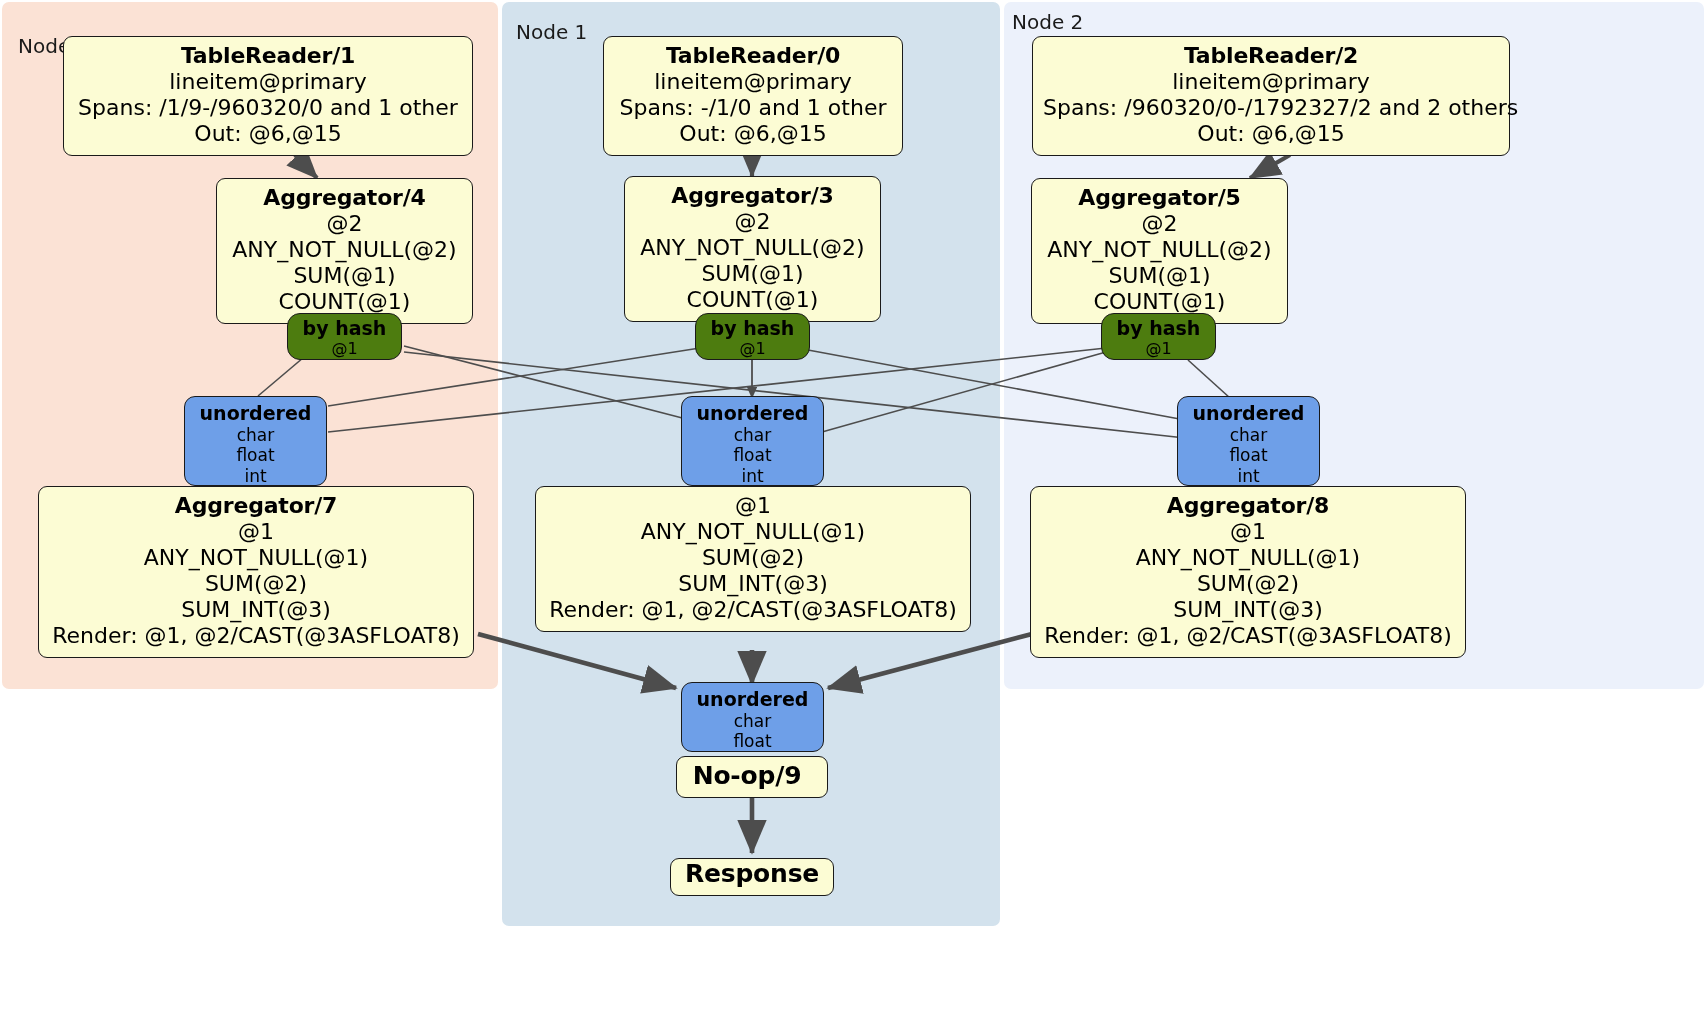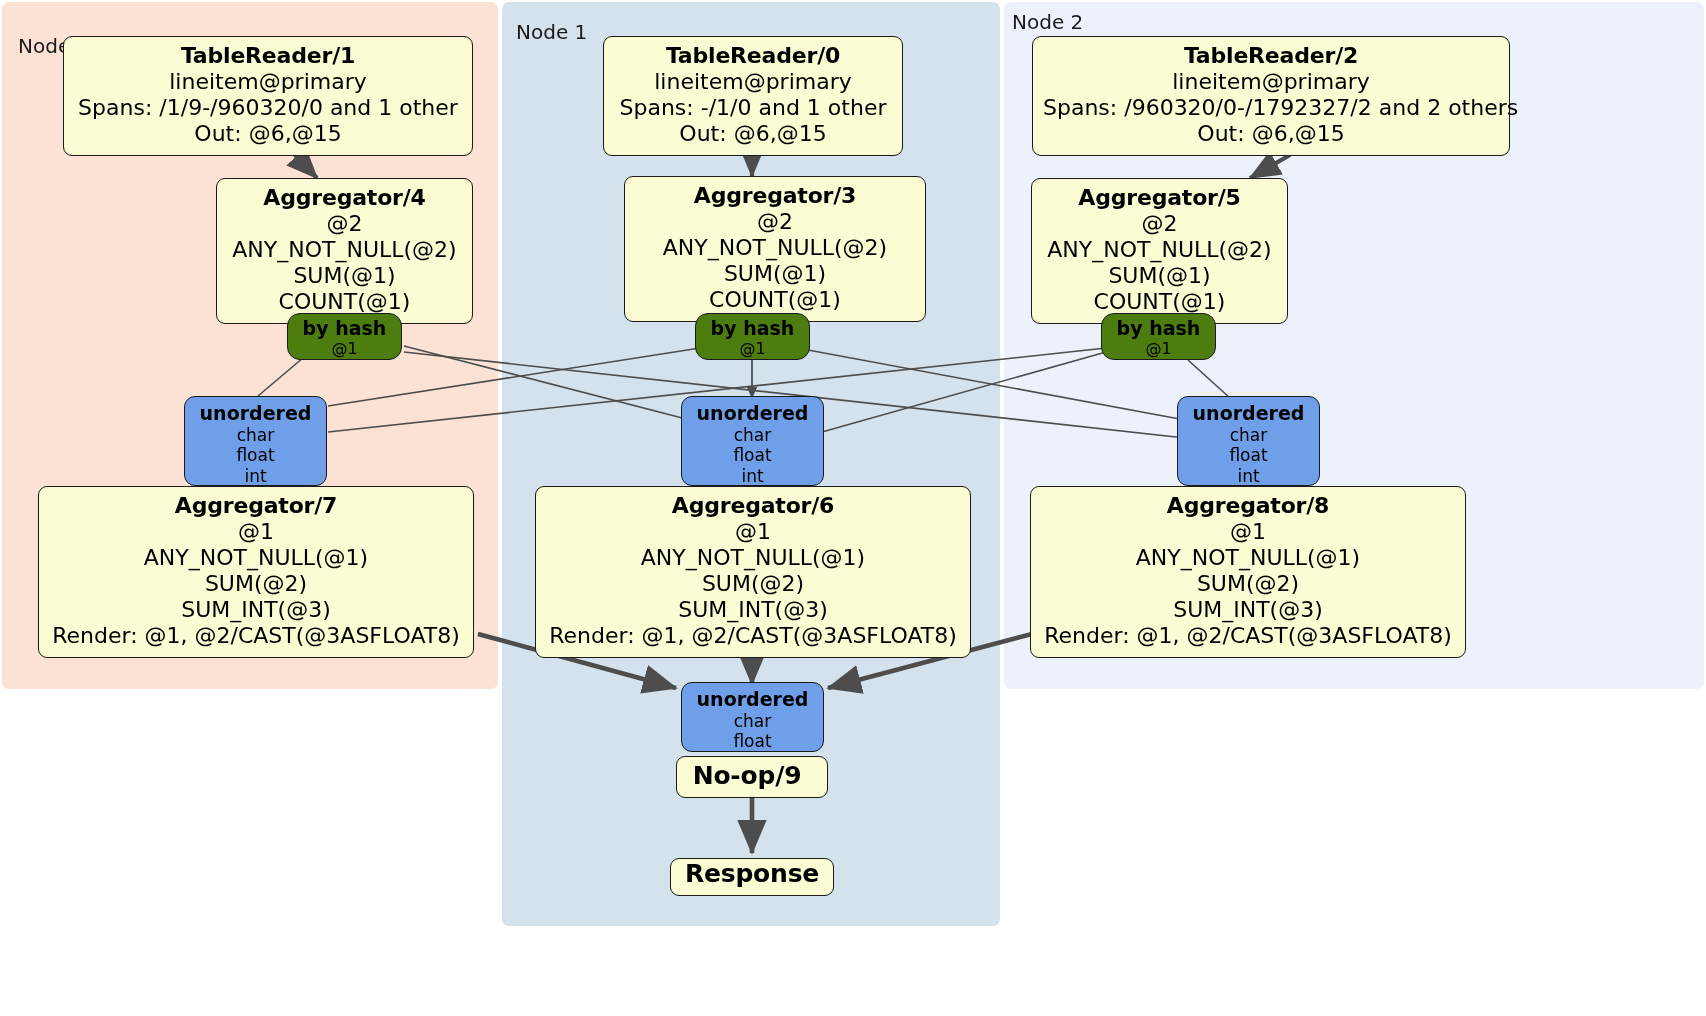--- a/index.html
+++ b/index.html
@@ -151,21 +151,21 @@
   </div>
 
   <div class="box" style="left:216px; top:178px; width:257px;">
     <div class="title">Aggregator/4</div>
     <div class="line">@2</div>
     <div class="line">ANY_NOT_NULL(@2)</div>
     <div class="line">SUM(@1)</div>
     <div class="line">COUNT(@1)</div>
   </div>
 
-  <div class="box" style="left:624px; top:176px; width:302px;">
+  <div class="box" style="left:624px; top:176px; width:257px;">
     <div class="title">Aggregator/3</div>
     <div class="line">@2</div>
     <div class="line">ANY_NOT_NULL(@2)</div>
     <div class="line">SUM(@1)</div>
     <div class="line">COUNT(@1)</div>
   </div>
 
   <div class="box" style="left:1031px; top:178px; width:257px;">
     <div class="title">Aggregator/5</div>
     <div class="line">@2</div>
@@ -209,21 +209,20 @@
   <div class="box" style="left:38px; top:486px; width:436px;">
     <div class="title">Aggregator/7</div>
     <div class="line">@1</div>
     <div class="line">ANY_NOT_NULL(@1)</div>
     <div class="line">SUM(@2)</div>
     <div class="line">SUM_INT(@3)</div>
     <div class="line">Render: @1, @2/CAST(@3ASFLOAT8)</div>
   </div>
 
   <div class="box" style="left:535px; top:486px; width:436px;">
-    <div class="title">Aggregator/6</div>
     <div class="line">@1</div>
     <div class="line">ANY_NOT_NULL(@1)</div>
     <div class="line">SUM(@2)</div>
     <div class="line">SUM_INT(@3)</div>
     <div class="line">Render: @1, @2/CAST(@3ASFLOAT8)</div>
   </div>
 
   <div class="box" style="left:1030px; top:486px; width:436px;">
     <div class="title">Aggregator/8</div>
     <div class="line">@1</div>

